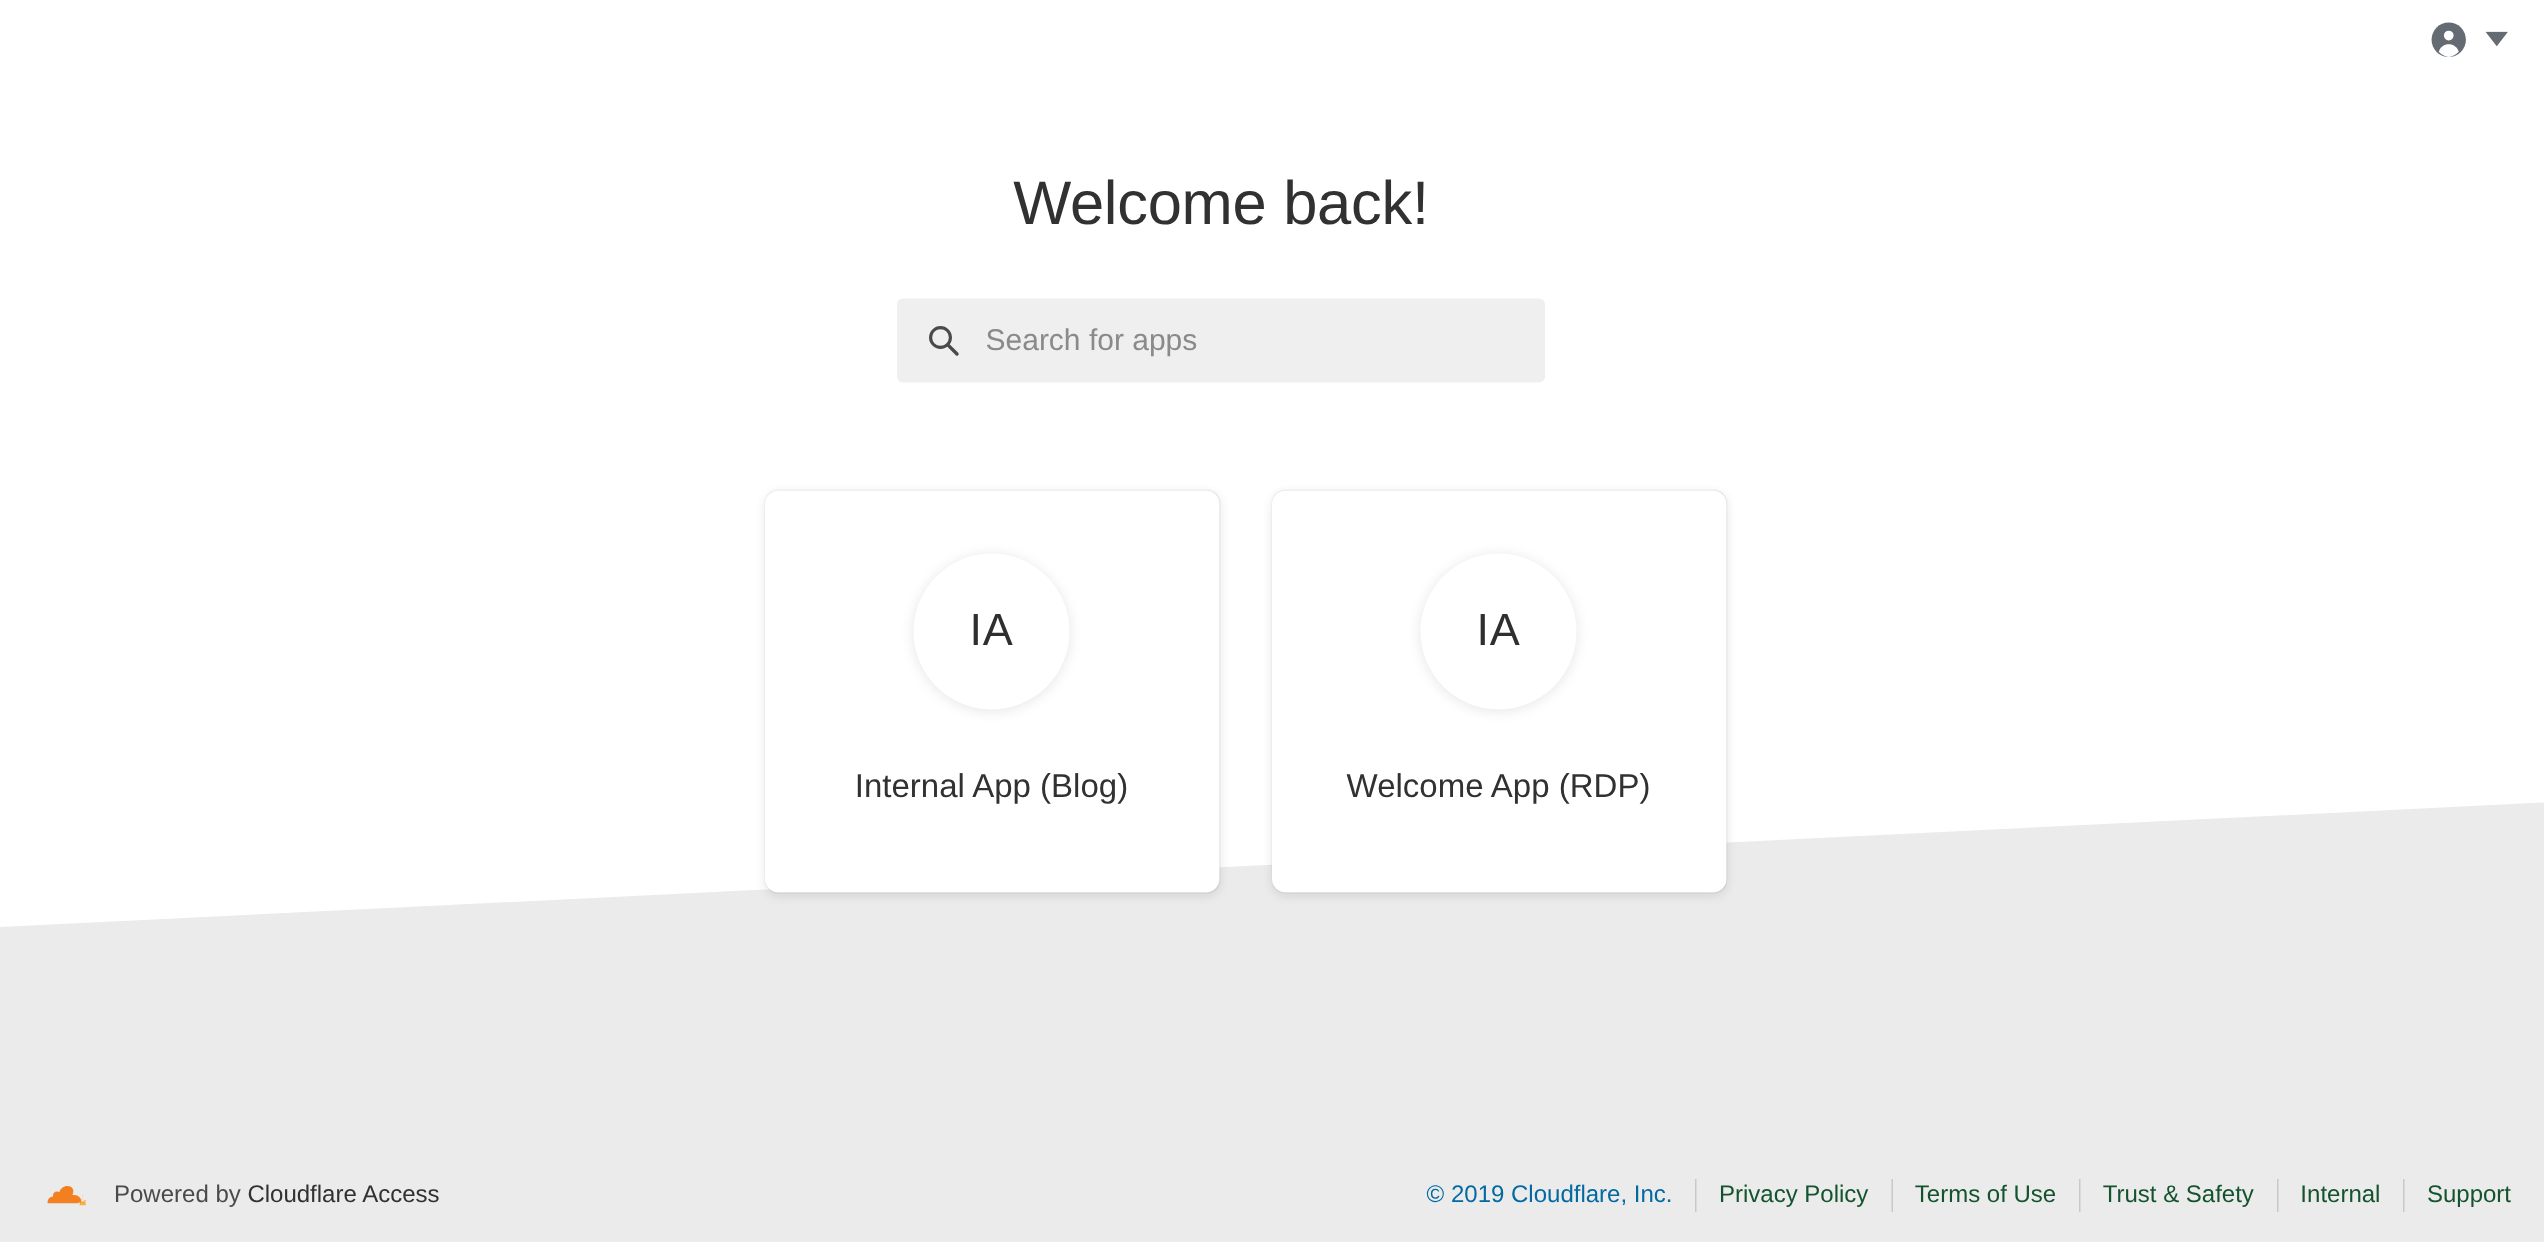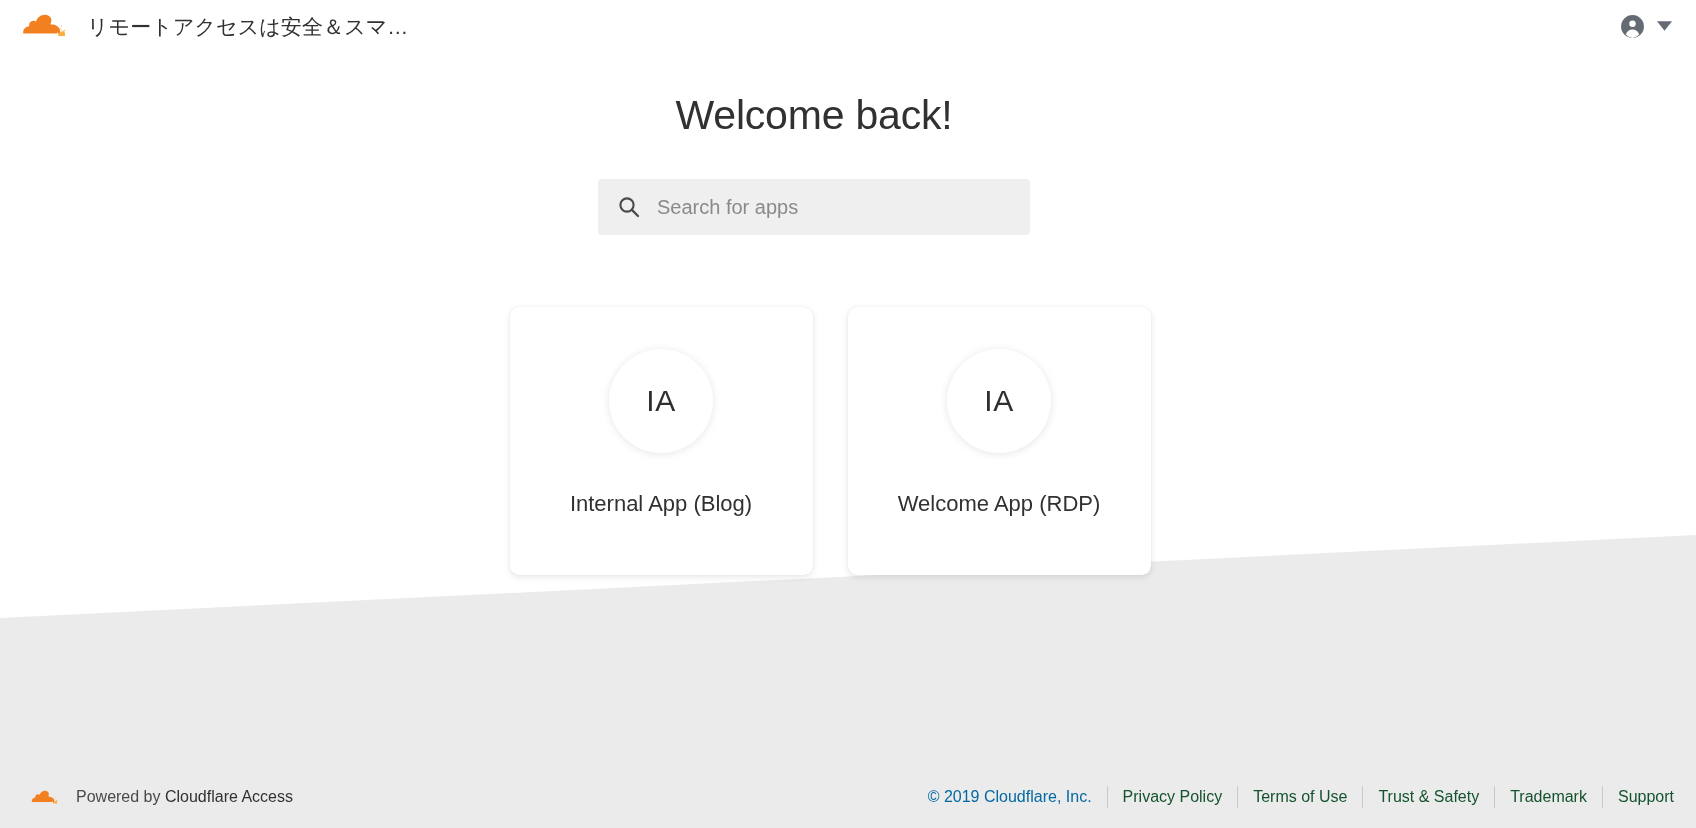--- a/index.html
+++ b/index.html
@@ -67,21 +67,21 @@
     gap: 12px;
     cursor: pointer;
   }
 
   .avatar-icon { width: 25px; height: 25px; display: block; }
   .chevron-icon { width: 15px; height: 10px; display: block; }
 
   
   .main {
     position: absolute;
-    top: 40px; left: 0;
+    top: 60px; left: 0;
     width: 1628px;
     z-index: 10;
   }
 
   .welcome {
     text-align: center;
     font-size: 41px;
     font-weight: 400;
     color: #313131;
     margin-top: 52px;
@@ -231,28 +231,20 @@
   }
 </style>
 </head>
 <body>
 
 <svg class="bg-wedge" viewBox="0 0 1696 828" preserveAspectRatio="none">
   <polygon points="0,618 1696,535 1696,828 0,828" fill="#ebebeb"></polygon>
 </svg>
 
 <div class="header">
-  <div class="brand">
-    <svg class="cf-logo-header" viewBox="0 0 100 60">
-      <path d="M76.5 47.5c1.6-5.5 1-10.6-1.7-14.3-2.5-3.5-6.7-5.5-11.7-5.7l-2.5-.1c-.3 0-.5-.1-.6-.3-.1-.2-.2-.5-.1-.8.2-.7.5-1.4.8-2C63.8 17.1 58.3 10 50 10c-7.5 0-13.9 5-15.9 12-1.5-1.1-3.4-1.7-5.5-1.5-3.7.3-6.6 3.3-7 7-.1 1 0 1.9.2 2.8-6 .2-10.8 5.1-10.8 11.2 0 .6 0 1.1.1 1.6.1.3.3.5.6.5h59.5c.3 0 .6-.2.7-.5l.6-2.1z" fill="#f38020"></path>
-      <path d="M80.8 28.1h-.7c-.2 0-.4.1-.4.3l-1 3.6c-.4 1.5-.3 2.9.5 3.9.7.9 1.9 1.4 3.4 1.5l3.2.2c.3 0 .5.1.6.3.1.2.2.4.1.7-.1.4-.4.7-.8.7l-3.3.2c-3.6.2-7.4 3.1-8.8 6.6l-.5 1.2c-.1.2 0 .5.3.5h11.5c.3 0 .6-.2.7-.5.2-.7.3-1.5.3-2.3 0-4.9-4-8.9-8.9-8.9" fill="#fbad41"></path>
-      <path d="M80.8 28.1c4.9 0 8.9 4 8.9 8.9 0 .8-.1 1.6-.3 2.3-.1.3-.4.5-.7.5H77.2c-.3 0-.4-.3-.3-.5l.5-1.2c1.4-3.5 5.2-6.4 8.8-6.6" fill="#fbad41" opacity="0"></path>
-    </svg>
-    <span class="brand-title">リモートアクセスは安全＆スマ…</span>
-  </div>
 
   <div class="header-right">
     <svg class="avatar-icon" viewBox="0 0 24 24">
       <circle cx="12" cy="12" r="11" fill="#646b72"></circle>
       <circle cx="12" cy="9.3" r="3.1" fill="#ffffff"></circle>
       <path d="M5.6 19.6c1-3.1 3.5-4.8 6.4-4.8s5.4 1.7 6.4 4.8A10.9 10.9 0 0 1 12 23a10.9 10.9 0 0 1-6.4-3.4z" fill="#ffffff"></path>
     </svg>
     <svg class="chevron-icon" viewBox="0 0 14 9">
       <polygon points="0,0 14,0 7,9" fill="#646b72"></polygon>
     </svg>
@@ -303,17 +295,17 @@
 
   <div class="footer-right">
     <span class="footer-copyright">© 2019 Cloudflare, Inc.</span>
     <span class="footer-sep"></span>
     <a class="footer-link">Privacy Policy</a>
     <span class="footer-sep"></span>
     <a class="footer-link">Terms of Use</a>
     <span class="footer-sep"></span>
     <a class="footer-link">Trust &amp; Safety</a>
     <span class="footer-sep"></span>
-    <a class="footer-link">Trademark</a>
+    <a class="footer-link">Internal</a>
     <span class="footer-sep"></span>
     <a class="footer-link">Support</a>
   </div>
 </div>
 
 </body></html>

